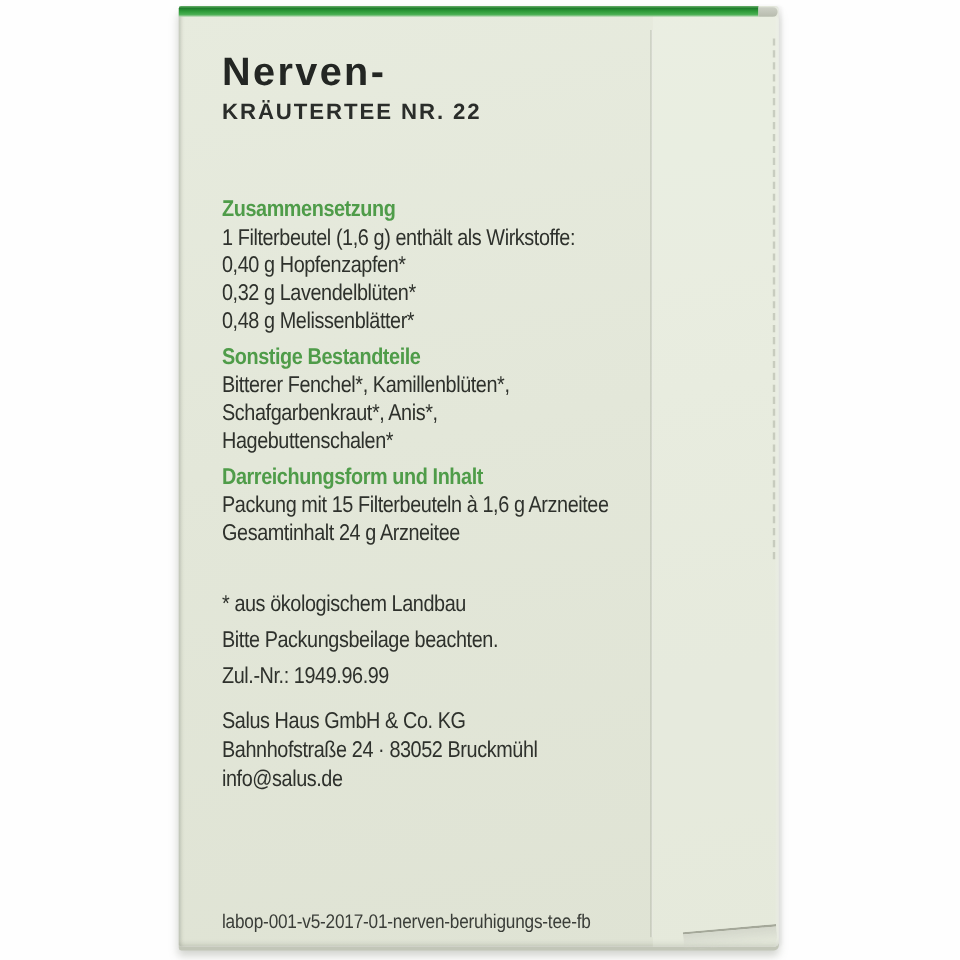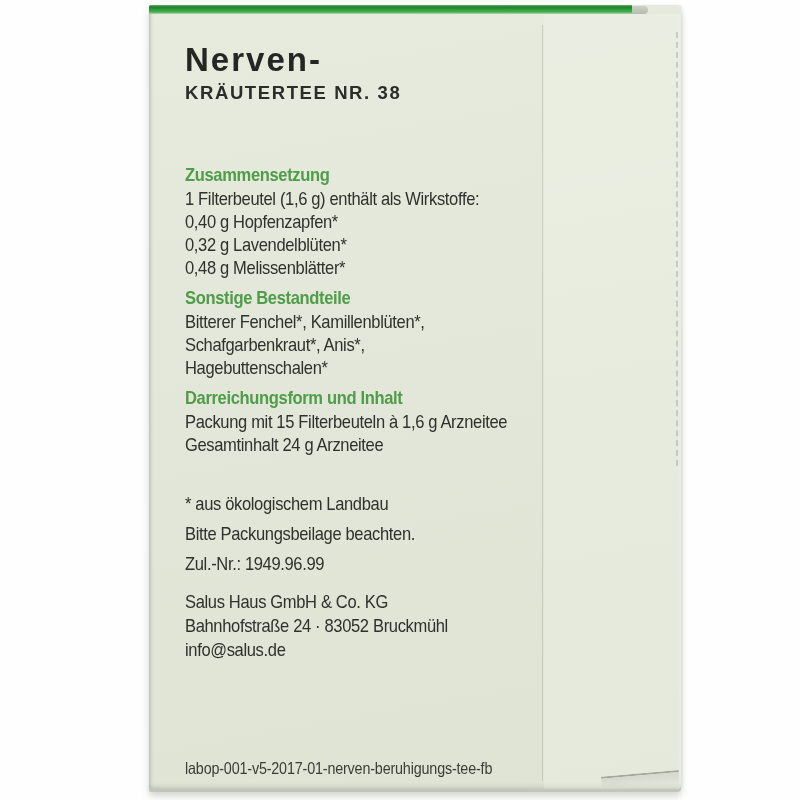--- a/index.html
+++ b/index.html
@@ -18,21 +18,20 @@
   .box{
     position:absolute;
     left:149px;top:5px;
     width:500px;height:784px;
     background:linear-gradient(170deg,#e7ebde 0%,#e3e7d9 45%,#dfe3d4 100%);
     border-radius:2px 3px 4px 2px;
     box-shadow:
       0 3px 0 #c2c6b8,
       0 7px 7px rgba(130,135,120,0.35),
       2px 0 3px rgba(0,0,0,0.05);
-    padding-left: 32px;
   }
   .box::before{ 
     content:"";position:absolute;inset:0;border-radius:inherit;pointer-events:none;
     box-shadow:
       inset 3px 0 3px -1px rgba(95,100,85,0.20),
       inset 0 -3px 4px -1px rgba(95,100,85,0.22),
       inset -2px 0 2px rgba(255,255,255,0.35);
   }
   .top-stripe{
     position:absolute;left:0;top:0;
@@ -114,21 +113,21 @@
     <div class="top-stripe"></div>
     <div class="stripe-tab"></div>
     <div class="right-strip">
       <div class="perforation"></div>
     </div>
     <div class="fold-line"></div>
     <div class="corner-notch"></div>
 
     <div class="title-block">
       <div class="title">Nerven-</div>
-      <div class="subtitle">KRÄUTERTEE NR. 38</div>
+      <div class="subtitle">KRÄUTERTEE NR. 22</div>
     </div>
 
     <div class="body-block">
 
       <div class="sec">
         <div class="sec-heading">Zusammensetzung</div>
         <div class="line">1 Filterbeutel (1,6 g) enthält als Wirkstoffe:</div>
         <div class="line">0,40 g Hopfenzapfen*</div>
         <div class="line">0,32 g Lavendelblüten*</div>
         <div class="line">0,48 g Melissenblätter*</div>

